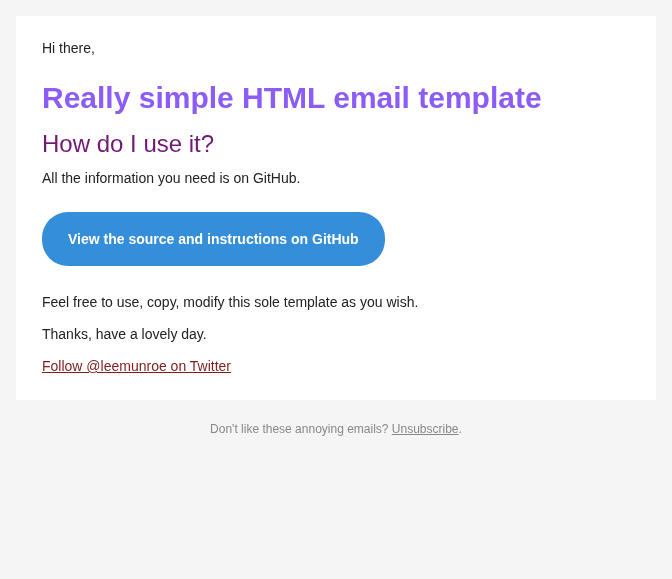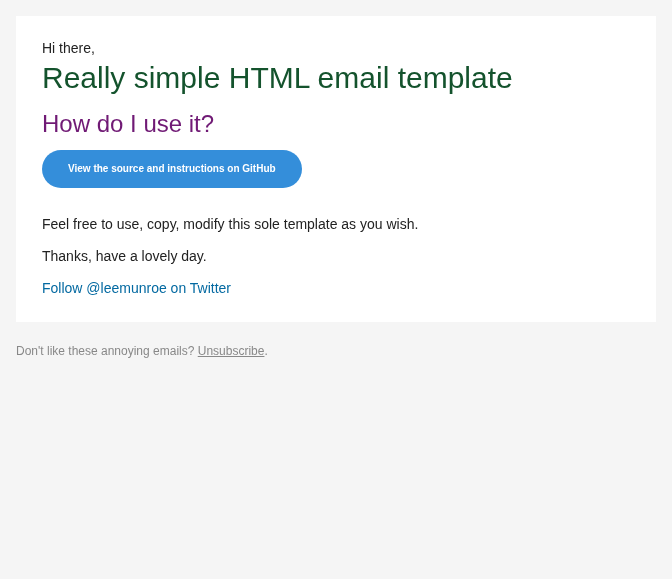--- a/index.html
+++ b/index.html
@@ -9,76 +9,79 @@
     color: #222;
     font-size: 14px;
     width: 672px;
     height: 579px;
     padding: 16px;
   }
   .card {
     background: #fff;
     padding: 24px 26px 26px 26px;
   }
-  .greeting { margin-bottom: 4px; }
+  .greeting { margin-bottom: 24px; }
   .intro { margin-bottom: 34px; }
   h1 {
     font-size: 30px;
-    font-weight: 400;
-    color: #14532d;
+    font-weight: 700;
+    color: #8b5cf6;
     margin-bottom: 14px;
     line-height: 1.2;
   }
   .desc { margin-bottom: 34px; }
   h2 {
     font-size: 24px;
     font-weight: 400;
     color: #701a75;
     margin-bottom: 12px;
   }
   .github-line { margin-bottom: 26px; }
   .cta {
     display: inline-block;
     background: #348eda;
     color: #fff;
     font-weight: bold;
     text-decoration: none;
-    padding: 14px 26px;
+    padding: 20px 26px;
     border-radius: 26px;
-    font-size: 10px;
+    font-size: 14px;
     line-height: 1;
     margin-bottom: 28px;
     cursor: pointer;
   }
   .free { margin-bottom: 16px; }
   .thanks { margin-bottom: 16px; }
   .twitter {
-    color: #0369a1;
+    color: #7f1d1d;
+    text-decoration: underline;
     cursor: pointer;
   }
   .footer {
+    text-align: center;
     font-size: 12px;
     color: #888;
     padding-top: 22px;
   }
   .footer a {
     color: #888;
     text-decoration: underline;
     cursor: pointer;
   }
 </style>
 </head>
 <body>
 
 <div class="card">
   <p class="greeting">Hi there,</p>
 
   <h1>Really simple HTML email template</h1>
 
   <h2>How do I use it?</h2>
+  <p class="github-line">All the information you need is on GitHub.</p>
 
   <a class="cta">View the source and instructions on GitHub</a>
 
   <p class="free">Feel free to use, copy, modify this sole template as you wish.</p>
   <p class="thanks">Thanks, have a lovely day.</p>
   <a class="twitter">Follow @leemunroe on Twitter</a>
 </div>
 
 <div class="footer">
   <span>Don't like these annoying emails? </span><a>Unsubscribe</a><span>.</span>

